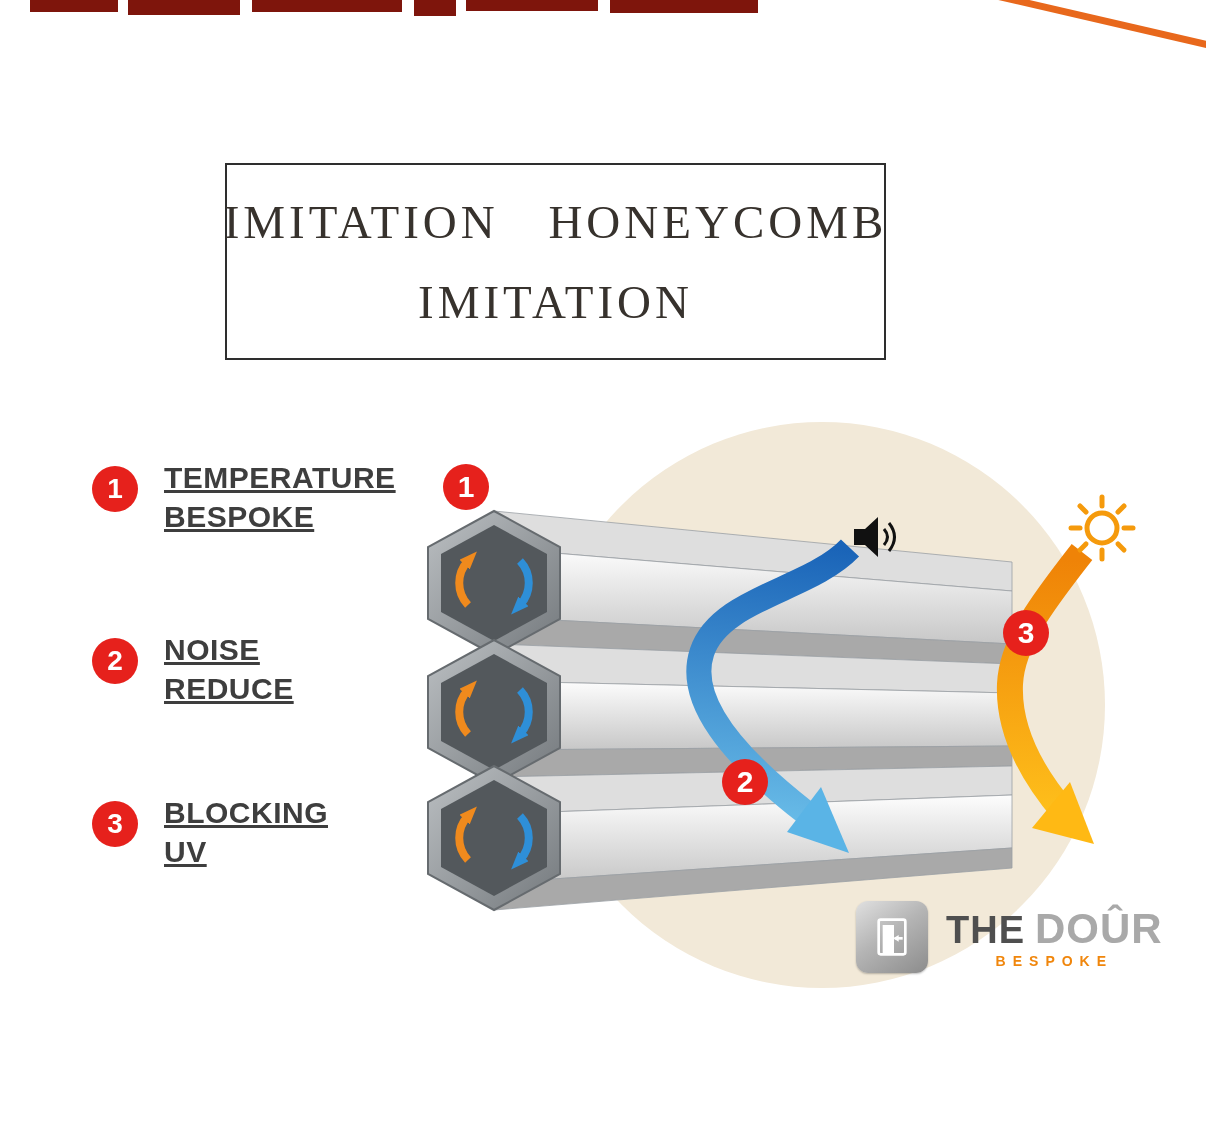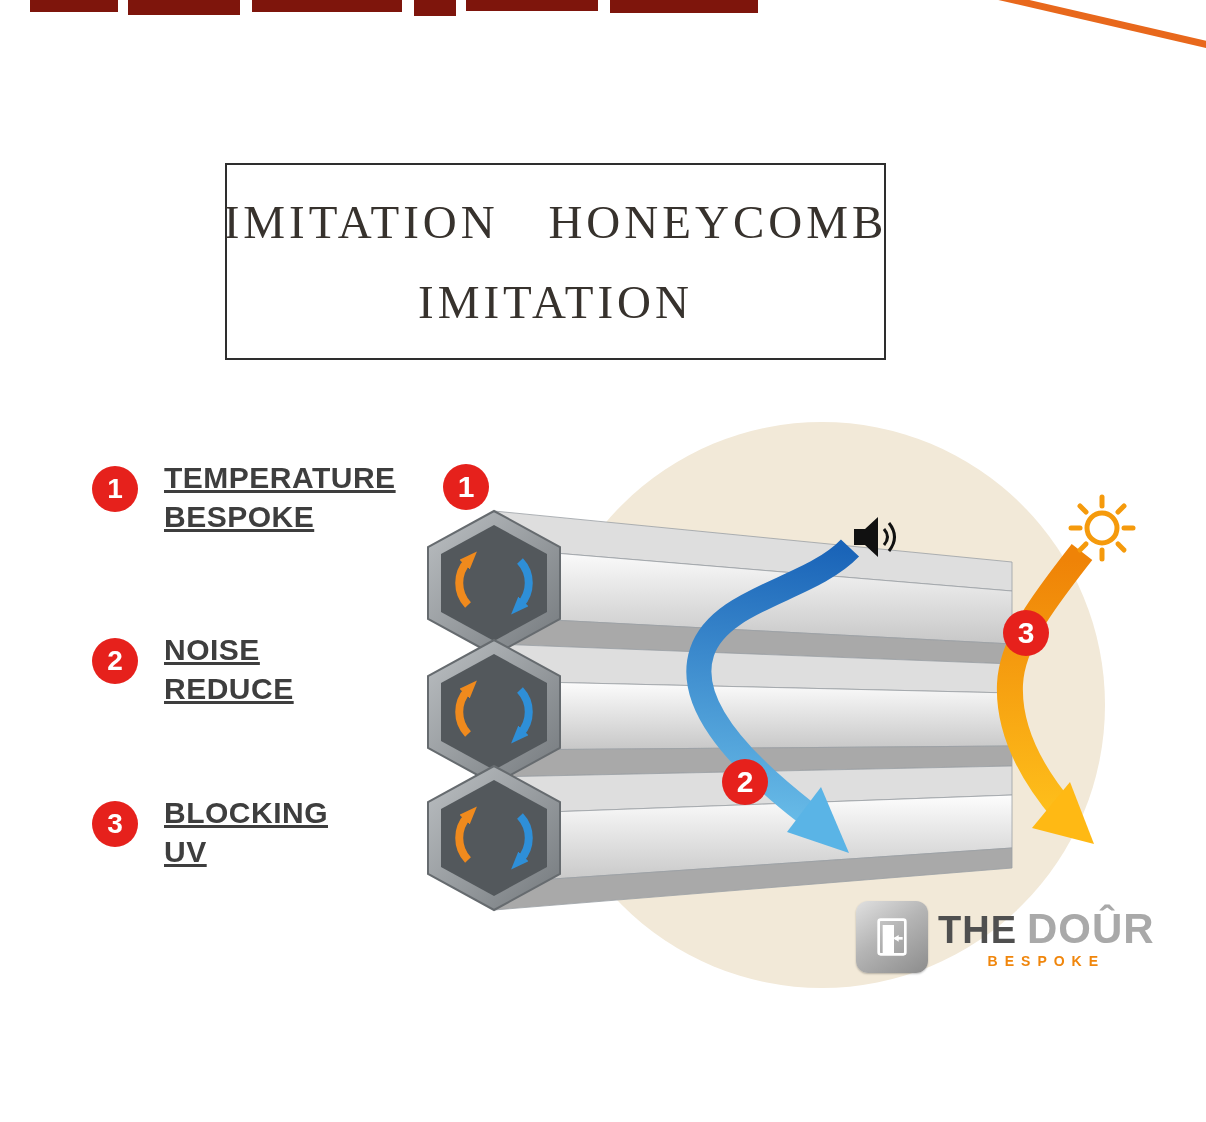--- a/index.html
+++ b/index.html
@@ -33,21 +33,21 @@
     width:46px; height:46px; border-radius:50%; background:#e6211c; color:#fff;
     font-weight:bold; font-size:28px; display:flex; align-items:center; justify-content:center;
     margin-top:8px; flex:0 0 auto;
   }
   .feature-label { font-size:30px; font-weight:bold; color:#3e3e3e; line-height:1.3; letter-spacing:0.5px;text-decoration:underline; }
 
   
   .illustration { position:absolute; left:380px; top:400px; width:790px; height:592px; }
 
   
-  .logo { position:absolute; left:856px; top:901px; display:flex; gap:10px; align-items:center; }
+  .logo { position:absolute; left:856px; top:901px; display:flex; gap:18px; align-items:center; }
   .logo-icon {
     width:72px; height:72px; border-radius:12px;
     background:linear-gradient(145deg,#e0e0e0 0%,#b5b5b5 45%,#8c8c8c 100%);
     display:flex; align-items:center; justify-content:center;
     box-shadow:0 1px 2px rgba(0,0,0,.25);
   }
   .logo-text { display:flex; flex-direction:column; }
   .logo-words { display:flex; align-items:baseline; }
   .logo-the  { font-size:38px; font-weight:800; color:#4f4f4f; letter-spacing:1px; }
   .logo-dour { font-size:42px; font-weight:700; color:#a9a9a9; margin-left:10px; letter-spacing:1px; }

